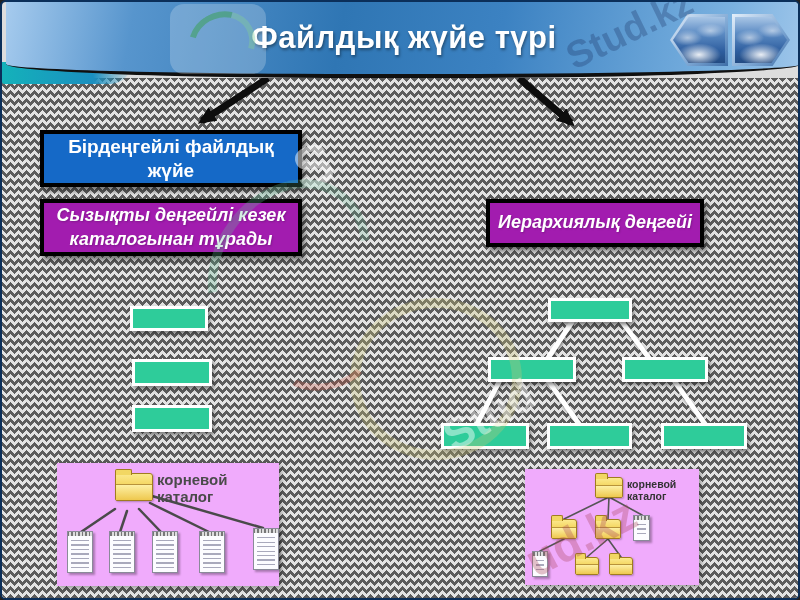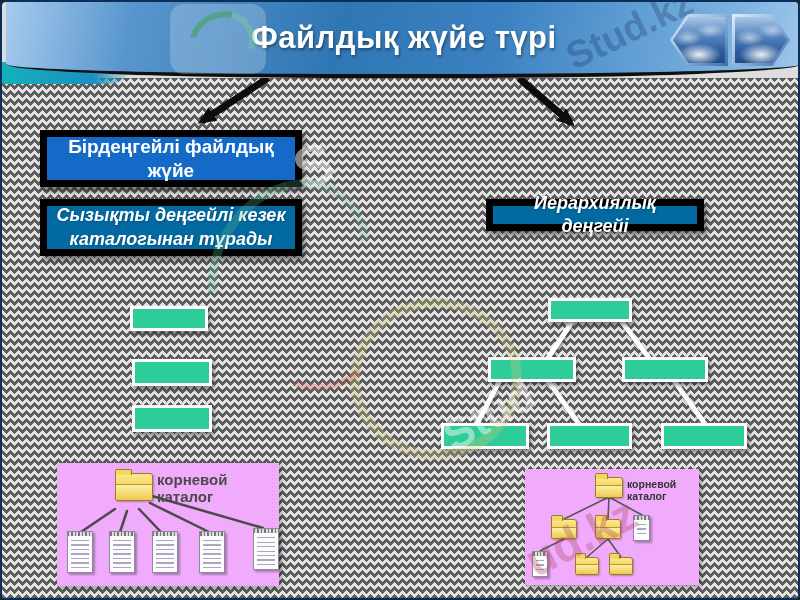--- a/index.html
+++ b/index.html
@@ -51,30 +51,30 @@
       linear-gradient(45deg,#5c5c5c 25%,transparent 25%) 0 0/8px 8px,
       #e2e2e2;
   }
 
   
   .arrows { position:absolute; left:180px; top:76px; width:420px; height:58px; z-index:4; }
 
   
   .tbox {
     position:absolute; z-index:3; display:flex; align-items:center; justify-content:center;
-    text-align:center; color:#fff; border:7px solid #000000;
+    text-align:center; color:#fff; border:4px solid #000000;
     box-shadow:3px 4px 5px rgba(25,25,25,.55); padding:2px 8px;
   }
   .tbox.blue { background:#1569c7; font-weight:bold; font-size:19px; line-height:1.25; }
-  .tbox.cyan { background:#0369a1; font-style:italic; font-weight:600; font-size:18px; line-height:1.3;
+  .tbox.cyan { background:#a21caf; font-style:italic; font-weight:600; font-size:18px; line-height:1.3;
                text-shadow:1px 1px 2px rgba(0,0,0,.2); }
   .box-blue-left  { left:38px;  top:128px; width:262px; height:57px; }
   .box-cyan-left  { left:38px;  top:197px; width:262px; height:57px; }
   .box-blue-right { left:467px; top:128px; width:265px; height:57px; }
-  .box-cyan-right { left:484px; top:197px; width:218px; height:32px; }
+  .box-cyan-right { left:484px; top:197px; width:218px; height:48px; }
 
   
   .gbox {
     position:absolute; background:#2ecc9a; border:3px solid #fff;
     box-shadow:2px 3px 4px rgba(40,40,40,.55); z-index:3;
   }
   .stack-1 { left:128px; top:304px; width:78px; height:25px; }
   .stack-2 { left:130px; top:357px; width:80px; height:27px; }
   .stack-3 { left:130px; top:403px; width:80px; height:27px; }
 

